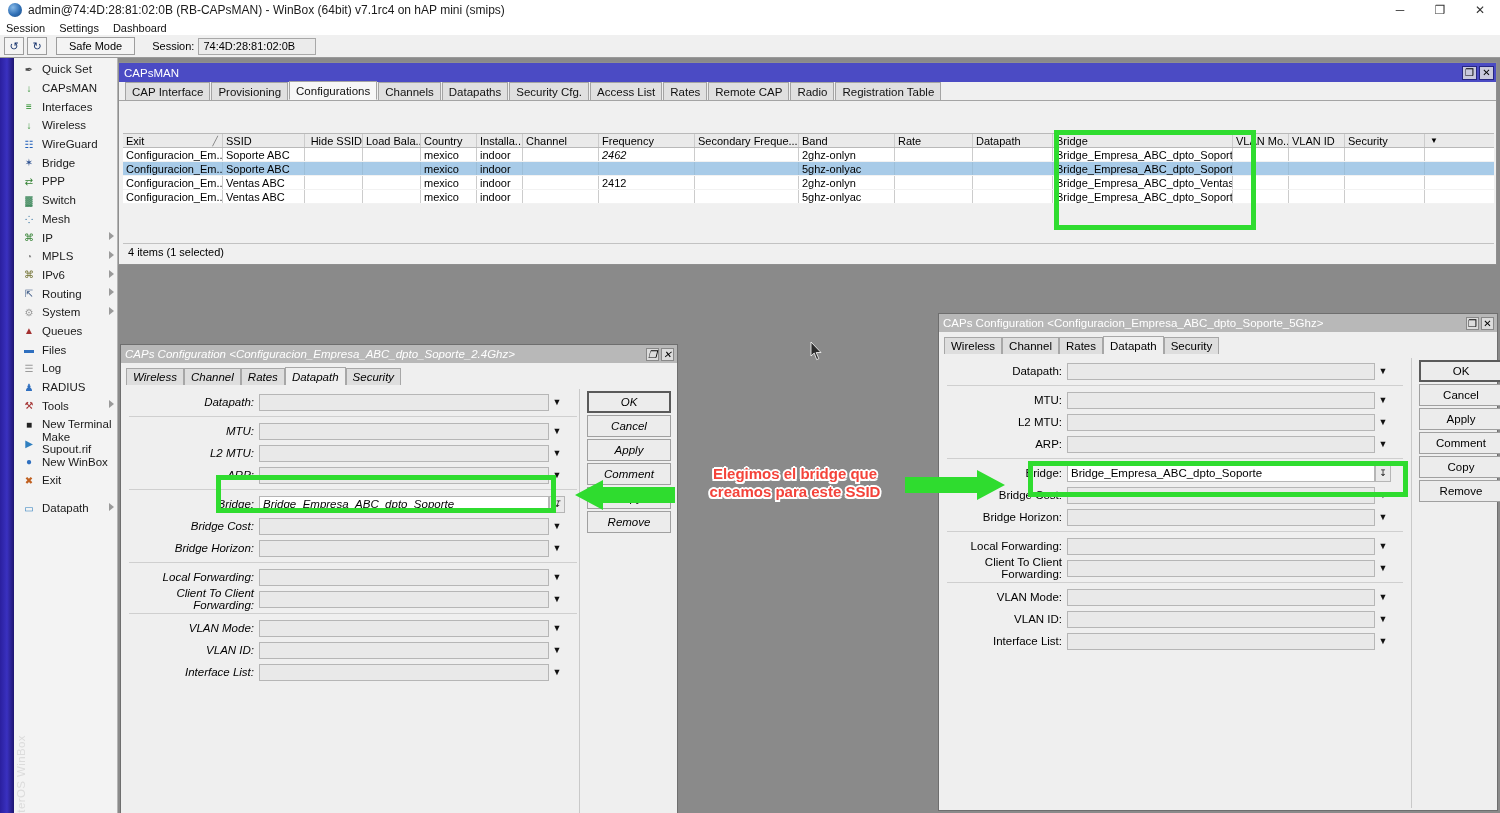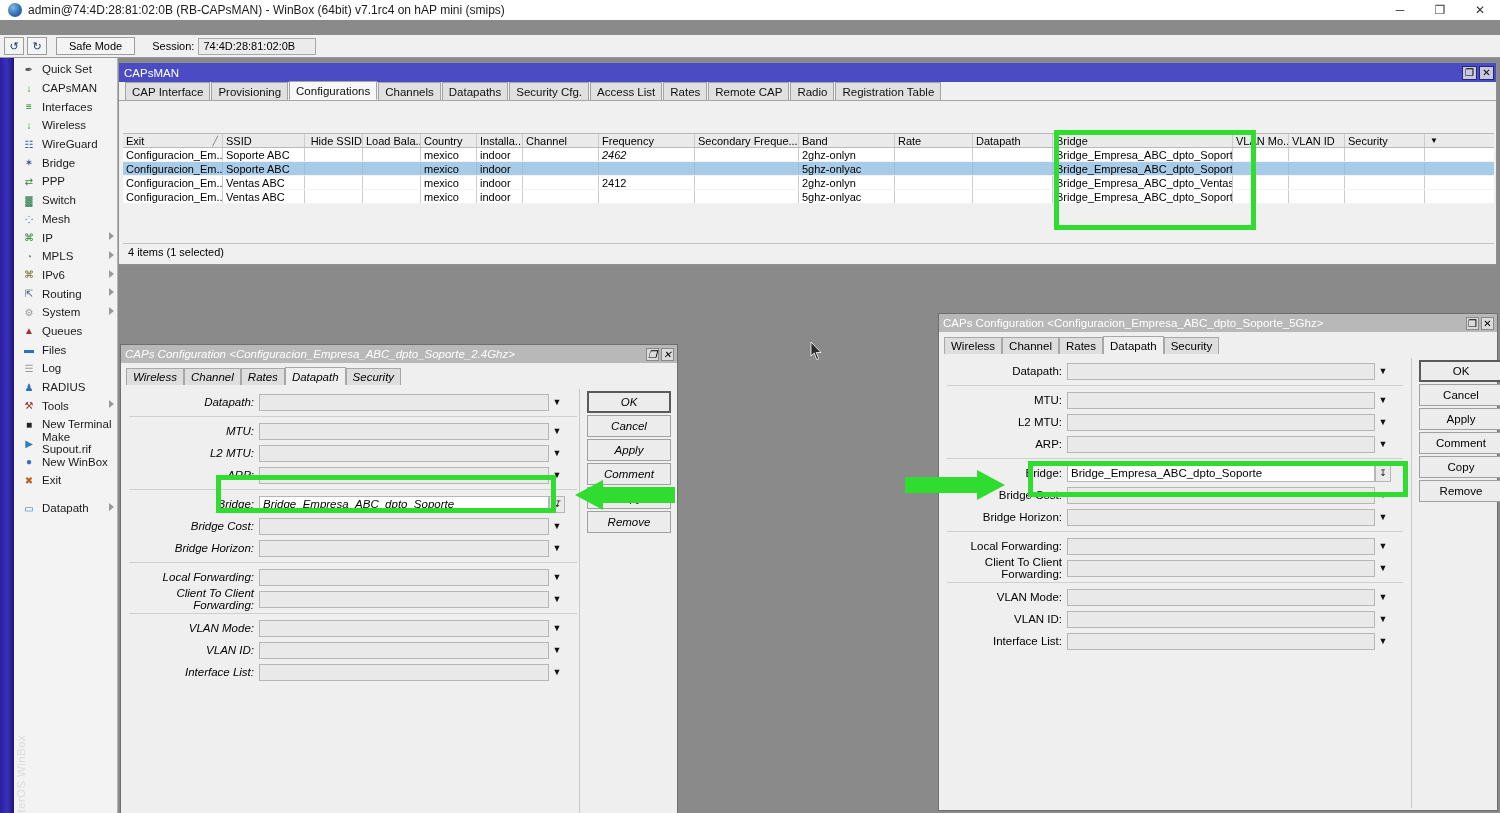--- a/index.html
+++ b/index.html
@@ -218,20 +218,25 @@
   <div class="os-titlebar">
     <div class="os-title-icon"></div>
     <div class="os-title-text">admin@74:4D:28:81:02:0B (RB-CAPsMAN) - WinBox (64bit) v7.1rc4 on hAP mini (smips)</div>
     <div class="os-winctl">
       <div>─</div>
       <div>❐</div>
       <div>✕</div>
     </div>
   </div>
 
+  <div class="menubar">
+    <span>Session</span>
+    <span>Settings</span>
+    <span>Dashboard</span>
+  </div>
 
   <div class="toolstrip">
     <div class="tbtn">↺</div>
     <div class="tbtn">↻</div>
     <div class="tbtn safemode">Safe Mode</div>
     <div class="sess-label">Session:</div>
     <div class="sess-box">74:4D:28:81:02:0B</div>
 
   </div>
 
@@ -690,20 +695,24 @@
           <div class="dbtn">Apply</div>
           <div class="dbtn">Comment</div>
           <div class="dbtn">Copy</div>
           <div class="dbtn">Remove</div>
         </div>
     </div>
   </div>
 
   <div class="hl-box" style="left:1028px; top:461px; width:380px; height:36px;"></div>
 
+  <div class="callout" style="left:690px; top:465px; width:210px;">
+    <div>Elegimos el bridge que</div>
+    <div>creamos para este SSID</div>
+  </div>
 
   <svg class="arrow" style="left:555px; top:478px;" width="120" height="34" viewBox="0 0 120 34">
     <path d="M120 9h-72V2L20 17l28 15v-7h72z" fill="#2fdc2f"></path>
   </svg>
 
   <svg class="arrow" style="left:905px; top:468px;" width="128" height="34" viewBox="0 0 128 34">
     <path d="M0 9h72V2l28 15-28 15v-7H0z" fill="#2fdc2f"></path>
   </svg>
 
   <svg class="cursor" style="left:810px; top:341px;" width="14" height="20" viewBox="0 0 14 20">

